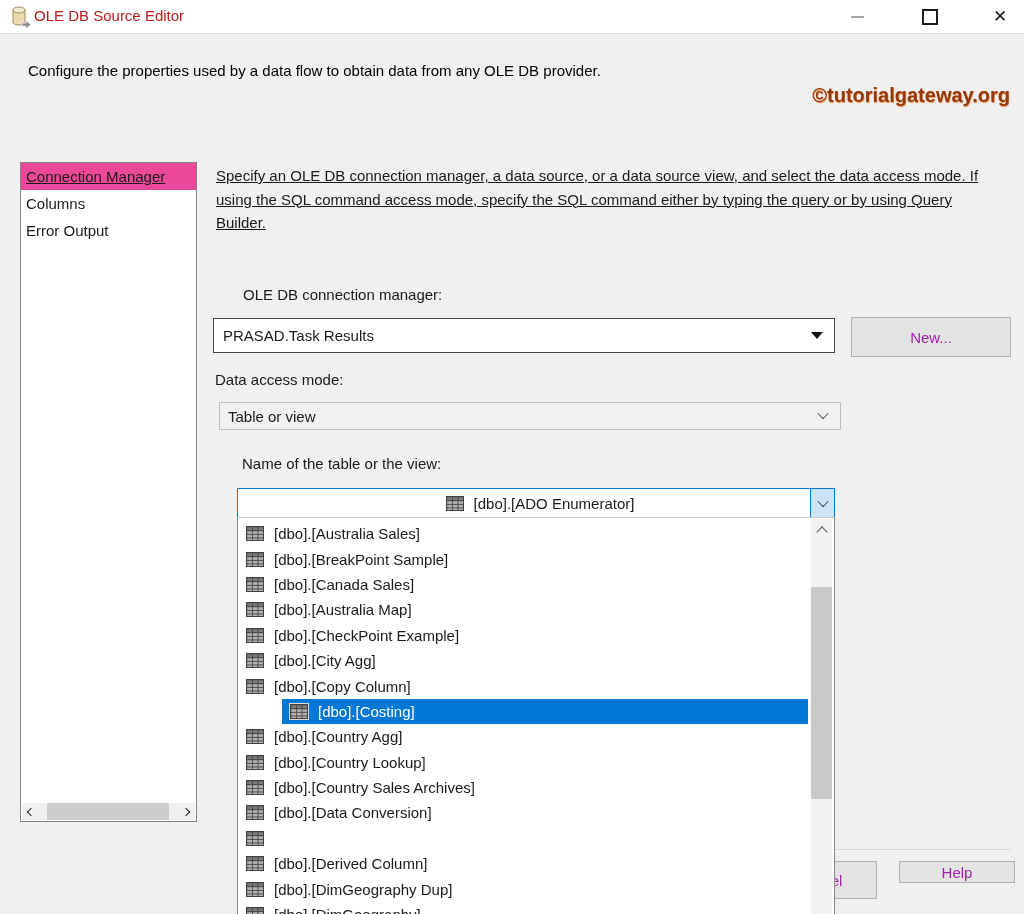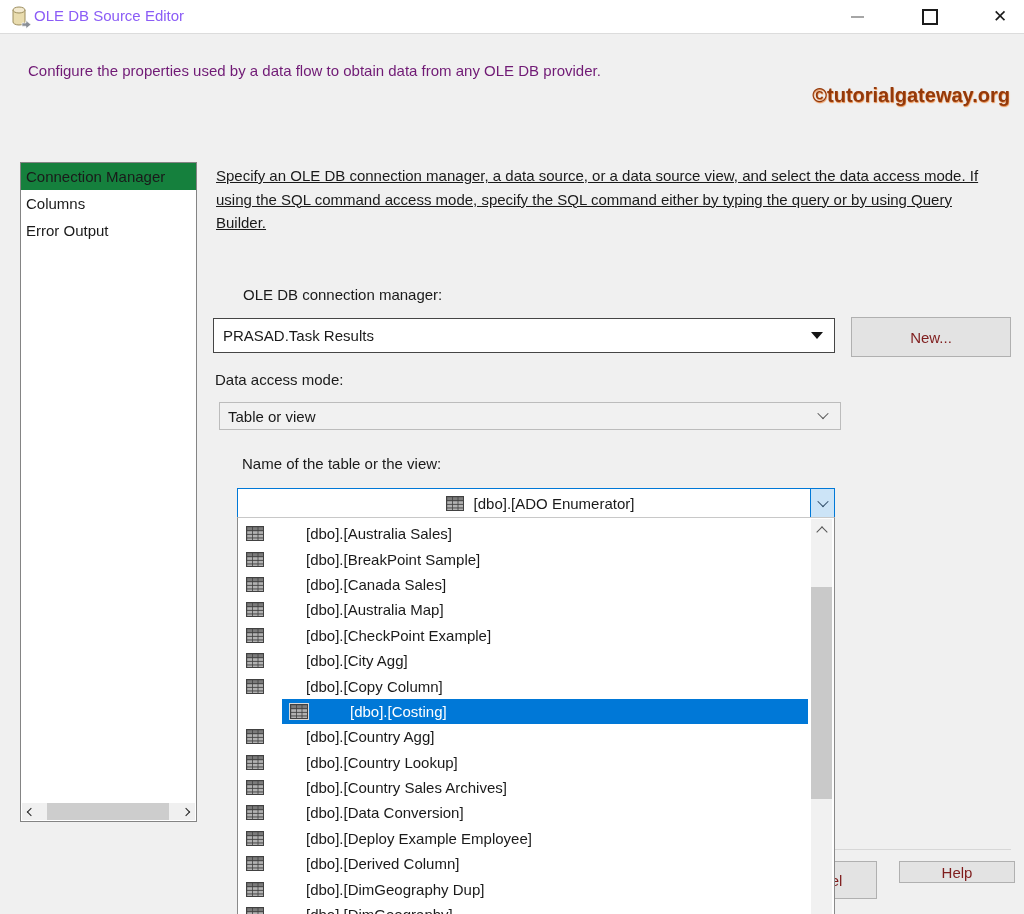--- a/index.html
+++ b/index.html
@@ -7,39 +7,39 @@
     width:1024px;height:914px;position:relative;overflow:hidden;
     background:#f0f0f0;
     font-family:"Liberation Sans","DejaVu Sans",sans-serif;
     color:#1a1a1a;
     -webkit-font-smoothing:antialiased;
   }
   .abs{position:absolute;}
 
   
   #titlebar{left:0;top:0;width:1024px;height:33px;background:#ffffff;border-bottom:1px solid #dcdcdc;}
-  #title-text{left:34px;top:7px;font-size:15px;color:#8b5cf6;}
+  #title-text{left:34px;top:7px;font-size:15px;color:#b91c1c;}
   .db-icon{left:8px;top:5px;width:24px;height:24px;}
   .winbtn{top:0;width:46px;height:33px;display:flex;align-items:center;justify-content:center;cursor:default;}
   #win-min{left:834px;}
   #win-max{left:907px;}
   #win-close{left:977px;font-size:17px;color:#1a1a1a;}
   .mindash{width:13px;height:2px;background:#a6a6a6;}
   .maxsq{width:12px;height:12px;border:2px solid #1c1c1c;}
 
   
-  #desc{left:28px;top:62px;font-size:15px;color:#701a75;}
+  #desc{left:28px;top:62px;font-size:15px;color:#000000;}
   #watermark{right:14px;top:84px;font-size:20px;font-weight:bold;
     color:var(--watermark,#93390b);
     text-shadow:0.5px 0.5px 1px rgba(235,125,45,.85);}
 
   
   #nav{left:20px;top:162px;width:175px;height:658px;background:#ffffff;border:1px solid #848484;}
   .nav-item{height:27px;line-height:27px;padding-left:5px;font-size:15px;white-space:nowrap;cursor:default;}
-  .nav-item.selected{background:#15803d;}
+  .nav-item.selected{background:#ec4899;text-decoration:underline;}
   #nav-scroll{position:absolute;left:1px;right:1px;bottom:1px;height:17px;background:#f0f0f0;}
   .nav-sb-btn{position:absolute;top:0;width:18px;height:17px;display:flex;align-items:center;justify-content:center;}
   #nav-sb-left{left:0;}
   #nav-sb-right{right:0;}
   #nav-sb-thumb{position:absolute;left:25px;top:0;width:122px;height:17px;background:#cdcdcd;}
 
   .chev{display:inline-block;width:7px;height:7px;border-right:1.7px solid #555;border-bottom:1.7px solid #555;}
   .chev.down{transform:rotate(45deg) translate(-1px,-1px);}
   .chev.up{transform:rotate(-135deg);}
   .chev.left{transform:rotate(135deg);width:5px;height:5px;border-color:#222;}
@@ -68,30 +68,30 @@
 
   
   .tbl-icon{width:18px;height:15px;flex:0 0 auto;}
   .icon-chip{display:flex;align-items:center;justify-content:center;padding:1px;}
   .selected .icon-chip{background:#d9d9d9;}
 
   
   #tbl-list{left:237px;top:517px;width:596px;height:397px;background:#ffffff;
     border-left:1px solid #8a8a8a;border-right:1px solid #8a8a8a;border-top:1px solid #c8c8c8;
     z-index:5;overflow:hidden;padding-top:3px;box-sizing:content-box;}
-  .tbl-row{height:25.4px;display:flex;align-items:center;padding-left:7px;margin-right:26px;font-size:15px;cursor:default;gap:32px;}
+  .tbl-row{height:25.4px;display:flex;align-items:center;padding-left:7px;margin-right:26px;font-size:15px;cursor:default;}
   .tbl-row .lbl{margin-left:9px;white-space:nowrap;}
   .tbl-row.selected{background:var(--selection_blue,#0078d7);color:#ffffff;margin-left:44px;}
   #list-sb{position:absolute;top:1px;right:2px;width:21px;bottom:0;background:#f1f1f1;}
   #list-sb-up{position:absolute;top:0;left:0;width:21px;height:26px;display:flex;align-items:center;justify-content:center;}
   #list-sb-thumb{position:absolute;left:0;top:68px;width:21px;height:212px;background:#c9c9c9;}
 
   
   #sep{left:833px;top:849px;width:178px;height:1px;background:#d7d7d7;}
-  .push-btn{background:#e3e3e3;border:1px solid #b0b0b0;font-size:15px;color:#7f1d1d;
+  .push-btn{background:#e3e3e3;border:1px solid #b0b0b0;font-size:15px;color:#a21caf;
     display:flex;align-items:center;justify-content:center;font-family:inherit;cursor:default;}
   #btn-cancel{left:761px;top:861px;width:116px;height:38px;z-index:1;}
   #btn-help{left:899px;top:861px;width:116px;height:22px;z-index:1;}
 </style>
 </head>
 <body>
 
 <svg width="0" height="0" style="position:absolute">
   <defs>
     <g id="tblicon">
@@ -272,21 +272,20 @@
         </svg>
       </span>
       <span class="lbl">[dbo].[Data Conversion]</span>
     </div>
   <div class="tbl-row">
       <span class="icon-chip">
         <svg class="tbl-icon" viewBox="0 0 18 15">
           <use href="#tblicon"></use>
         </svg>
       </span>
-      <span class="lbl">[dbo].[Deploy Example Employee]</span>
     </div>
   <div class="tbl-row">
       <span class="icon-chip">
         <svg class="tbl-icon" viewBox="0 0 18 15">
           <use href="#tblicon"></use>
         </svg>
       </span>
       <span class="lbl">[dbo].[Derived Column]</span>
     </div>
   <div class="tbl-row">

